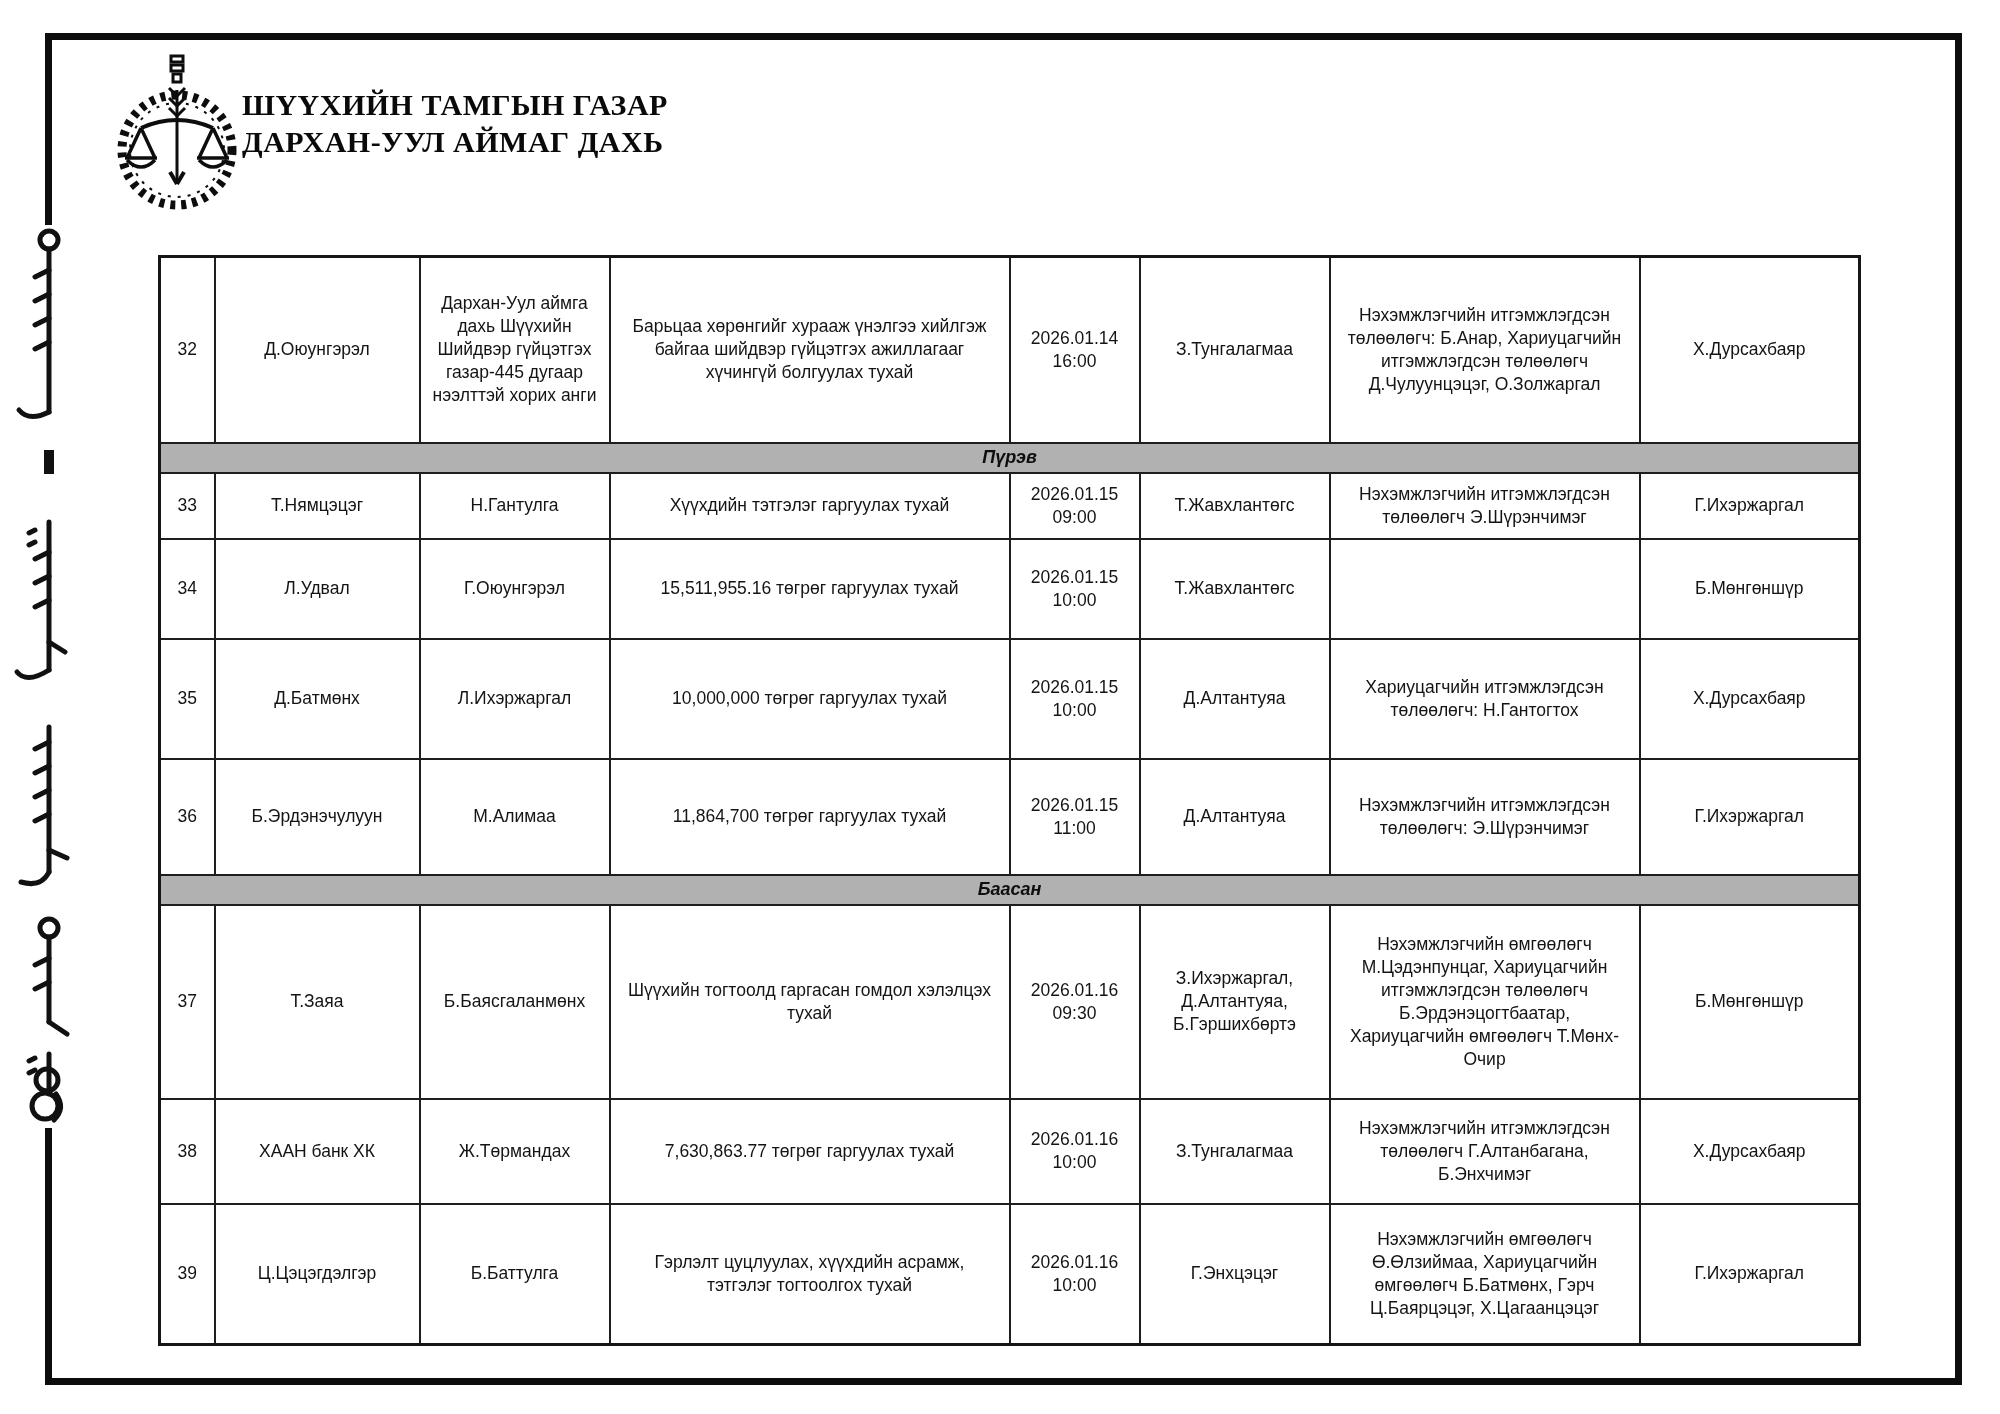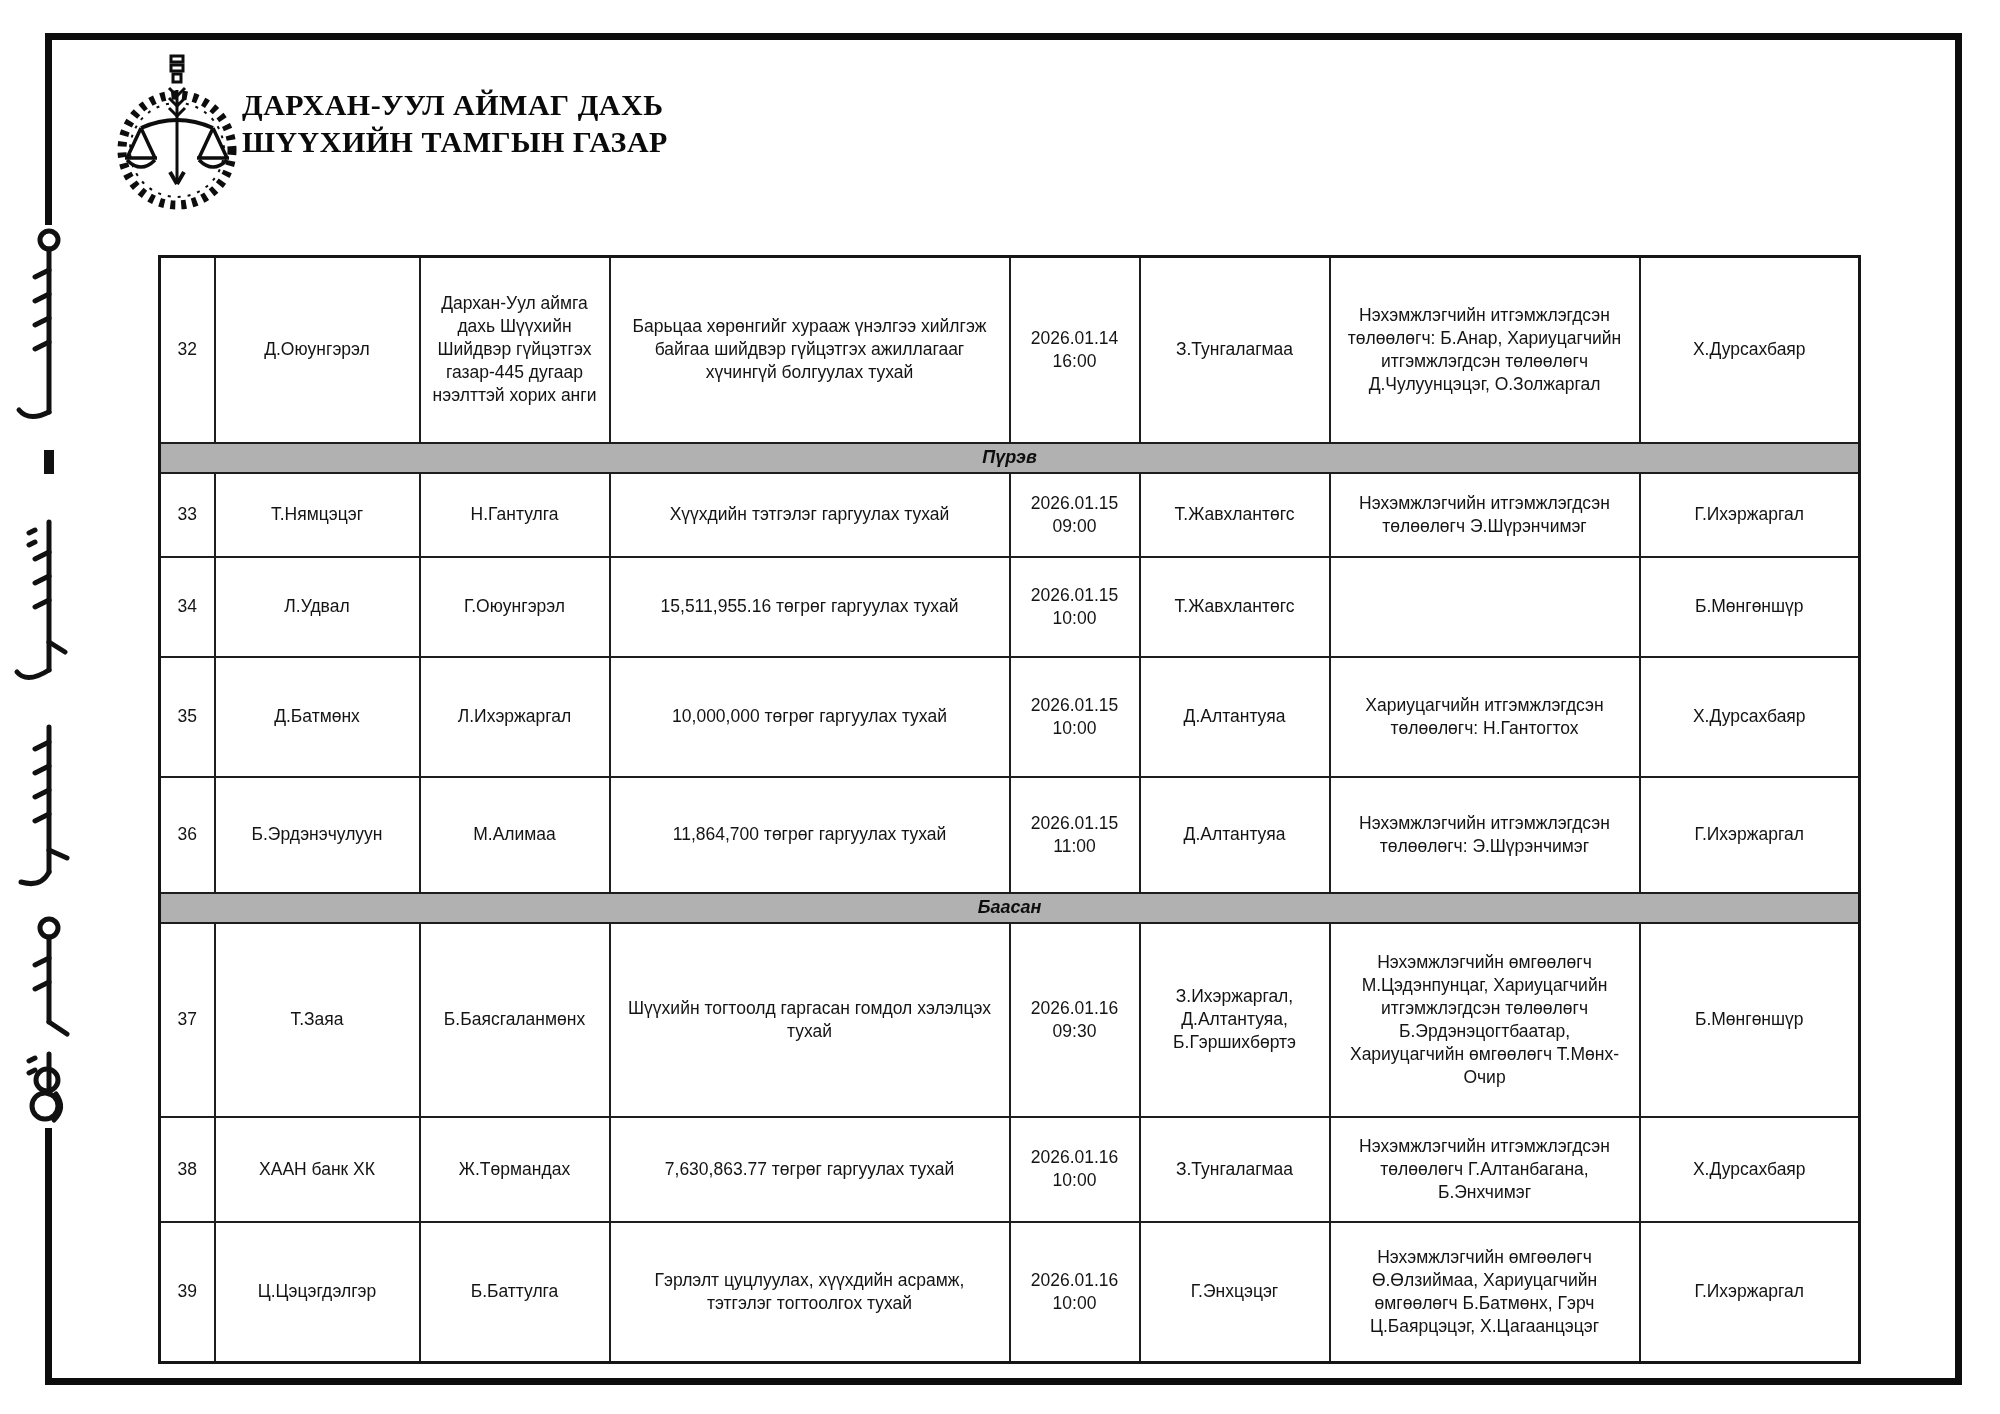--- a/index.html
+++ b/index.html
@@ -38,21 +38,21 @@
     font-size:17.5px;line-height:23px;color:#141414;
   }
   table.sched td{
     border:2px solid #1e1e1e;
     text-align:center;vertical-align:middle;
     padding:5px 10px;
     word-wrap:break-word;
   }
   table.sched{border:3px solid #161616;}
   tr[data-row="32"]{height:186px}
-  tr[data-row="33"]{height:84px}
+  tr[data-row="33"]{height:66px}
   tr[data-row="34"]{height:100px}
   tr[data-row="35"]{height:120px}
   tr[data-row="36"]{height:116px}
   tr[data-row="37"]{height:194px}
   tr[data-row="38"]{height:105px}
   tr[data-row="39"]{height:141px}
   tr.day-band{height:30px;font-style:italic;}
   tr.day-band td{
     background:#b1b1b1;
     font-weight:bold;font-size:18px;
@@ -126,22 +126,22 @@
       <path d="M11 108 Q25 122 39 108"></path>
     </g>
 
     <g stroke-width="3.5">
       <path d="M97 76 L83 106 M97 76 L111 106 M81 106 H113"></path>
       <path d="M83 108 Q97 122 111 108"></path>
     </g>
   </svg>
 
   <div class="org-title">
+    <div>ШҮҮХИЙН ТАМГЫН ГАЗАР</div>
     <div>ДАРХАН-УУЛ АЙМАГ ДАХЬ</div>
-    <div>ШҮҮХИЙН ТАМГЫН ГАЗАР</div>
   </div>
 
   <div class="sched-wrap">
     <table class="sched">
       <colgroup>
         <col style="width:55px">
           <col style="width:205px">
           <col style="width:190px">
         <col style="width:400px">
           <col style="width:130px">

